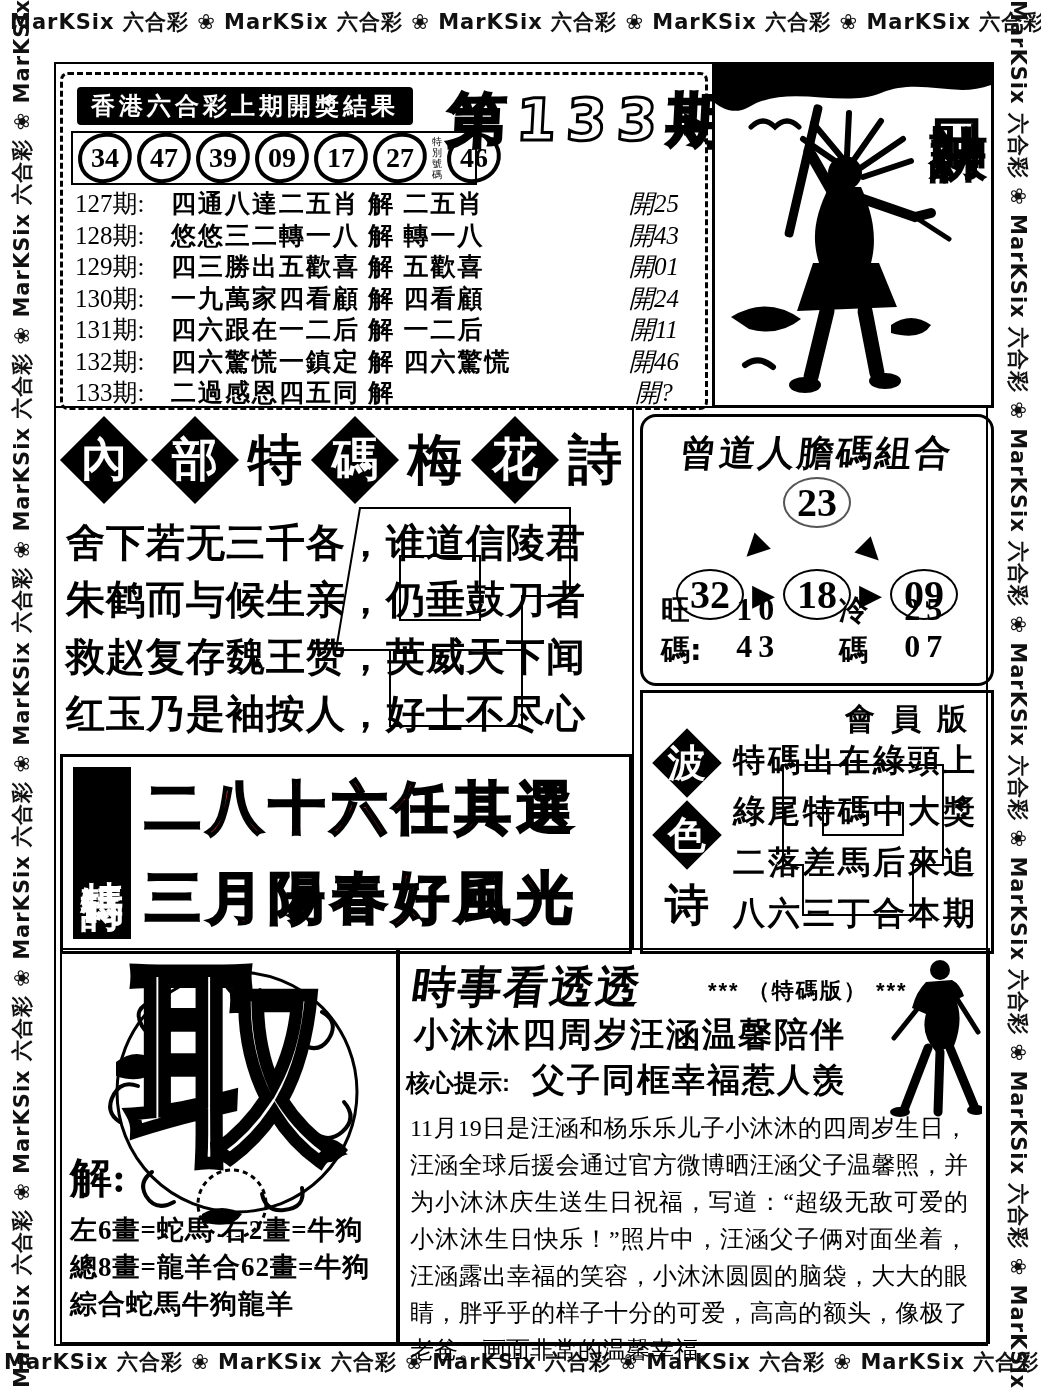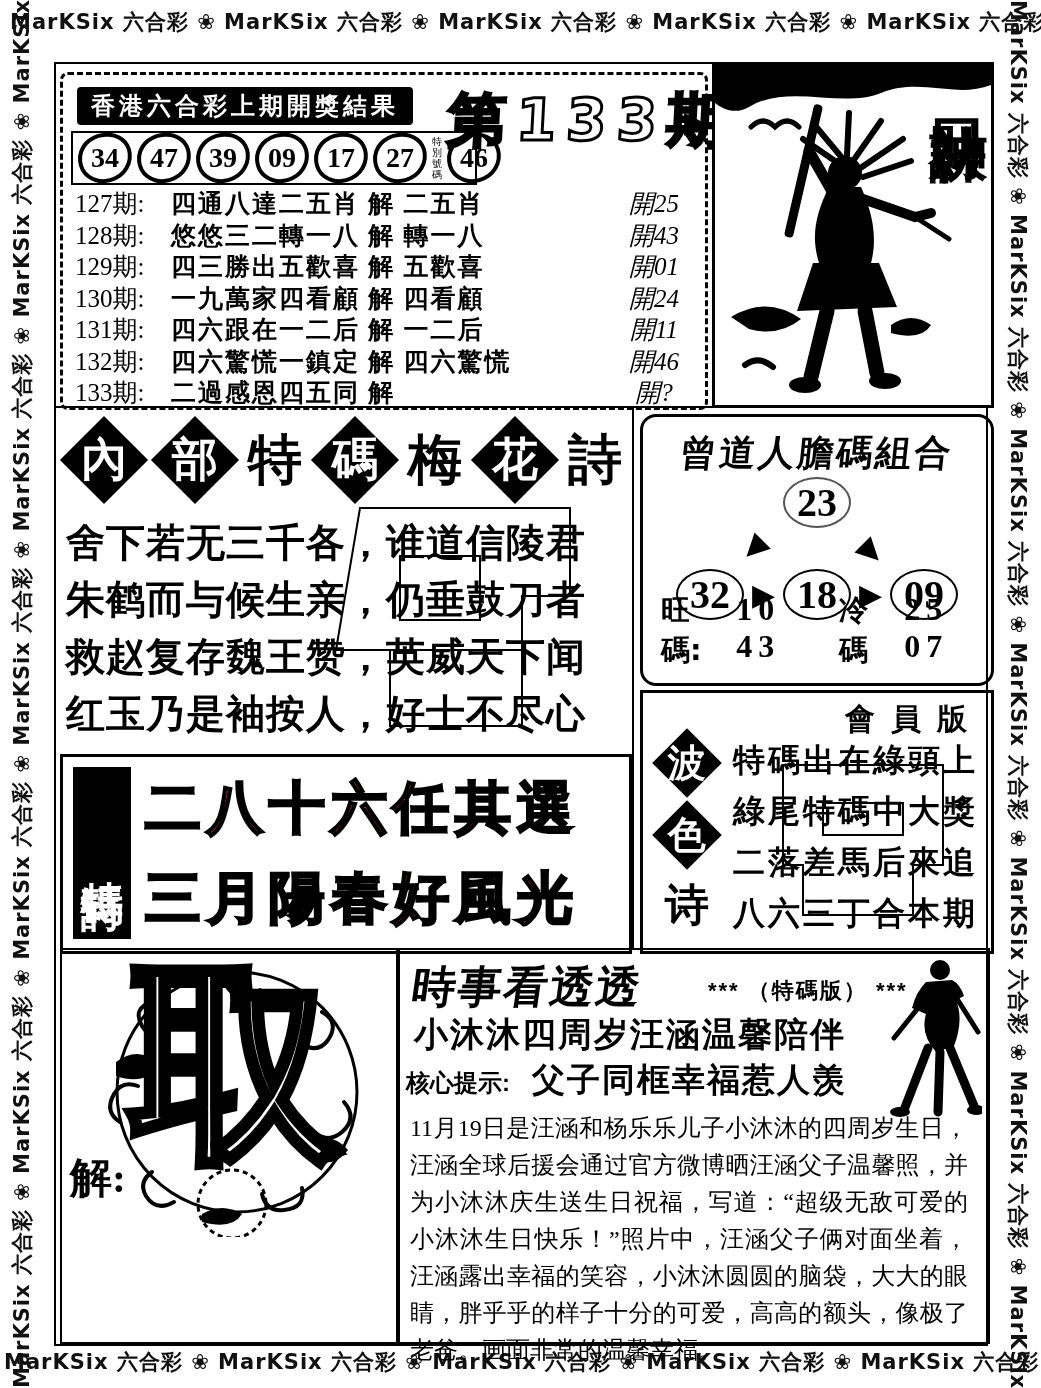--- a/index.html
+++ b/index.html
@@ -320,20 +320,25 @@
         <path d="M92,250 q-18,10 -28,-6 q-8,-14 6,-24"></path>
         <path d="M38,170 q-16,-10 -6,-28 q8,-14 24,-8"></path>
       </g>
       <path d="M34,110 q24,-18 44,4 q-16,20 -44,10 Z" fill="#000"></path>
       <path d="M230,190 q22,-10 36,8 q-12,18 -36,10 Z" fill="#000"></path>
       <path d="M120,262 q20,-12 40,0 q-10,16 -40,8 Z" fill="#000"></path>
       <circle cx="150" cy="252" r="34" fill="none" stroke="#000" stroke-width="3" stroke-dasharray="5 4"></circle>
     </svg>
     <div class="big-char">取</div>
     <div class="jie-label">解:</div>
+    <div class="zodiac-lines">
+      <div>左6畫=蛇馬 右2畫=牛狗</div>
+      <div>總8畫=龍羊合62畫=牛狗</div>
+      <div>綜合蛇馬牛狗龍羊</div>
+    </div>
   </div>
 
   <div class="abs news-box">
     <div class="news-title">時事看透透</div>
     <div class="news-edition">*** （特碼版） ***</div>
     <svg class="abs" style="right:6px;top:4px;" width="100" height="165" viewBox="0 0 100 165">
       <circle cx="58" cy="16" r="10" fill="#000"></circle>
       <path d="M44,28 q-10,10 -14,26 l14,6 q-6,20 10,38 l18,-6 q10,-26 2,-46 l8,-4 q-4,-12 -12,-16 Z" fill="#000"></path>
       <path d="M46,94 L22,156" stroke="#000" stroke-width="9" stroke-linecap="round"></path>
       <path d="M58,98 L56,158" stroke="#000" stroke-width="9" stroke-linecap="round"></path>

